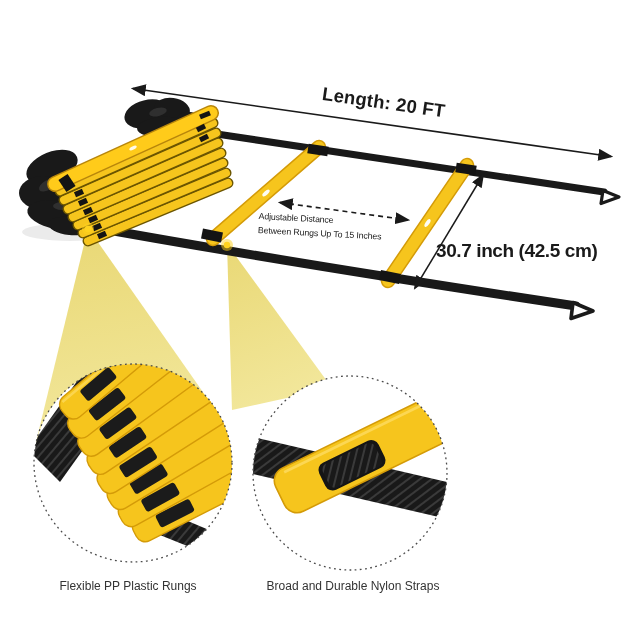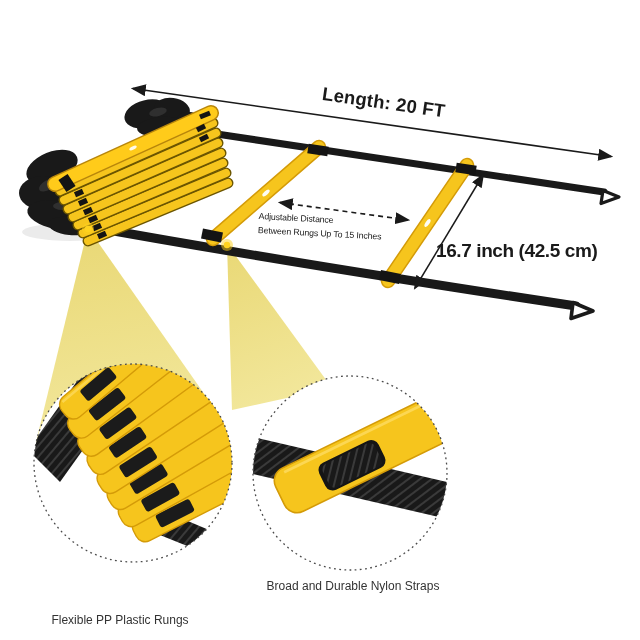--- a/index.html
+++ b/index.html
@@ -14,21 +14,21 @@
   }
   .stage svg{position:absolute;left:0;top:0;}
   .txt{position:absolute;color:var(--ink);white-space:nowrap;}
   .length-label{left:324px;top:83px;font-size:18.5px;font-weight:bold;
     transform:rotate(8.2deg);transform-origin:left top;letter-spacing:.2px;}
   .width-label{left:436px;top:240px;font-size:19px;font-weight:bold;letter-spacing:-.4px;}
   .distance-note{left:259px;top:210px;font-size:8.8px;letter-spacing:-.15px;
     transform:rotate(3deg);transform-origin:left top;color:#222;line-height:13.5px;}
   .distance-note span{display:block;}
   .callout-label{top:579px;font-size:12px;color:var(--label-gray);transform:translateX(-50%);}
-  .callout-label.left{left:120px;margin-top:34px;}
+  .callout-label.left{left:128px;}
   .callout-label.right{left:353px;}
 </style>
 </head>
 <body>
 
 <div class="stage">
 
   <svg width="640" height="640" viewBox="0 0 640 640">
     <defs>
       <marker id="ah" viewBox="0 0 10 8" refX="8.5" refY="4" markerWidth="9.5" markerHeight="7.5" orient="auto-start-reverse">
@@ -226,16 +226,16 @@
     <line x1="133" y1="88.5" x2="611" y2="156.5" fill="none" style="stroke:var(--ink)" stroke-width="1.6" marker-start="url(#ah)" marker-end="url(#ah)"></line>
     <line x1="280" y1="202.5" x2="408" y2="220" style="stroke:var(--ink)" stroke-width="1.6" stroke-dasharray="5 4" marker-start="url(#ah)" marker-end="url(#ah)"></line>
     <line x1="483" y1="175" x2="415" y2="288" style="stroke:var(--ink)" stroke-width="1.5" marker-start="url(#ah)" marker-end="url(#ah)"></line>
   </svg>
 
   <div class="txt length-label">Length: 20 FT</div>
   <div class="txt distance-note">
     <span>Adjustable Distance</span>
     <span>Between Rungs Up To 15 Inches</span>
   </div>
-  <div class="txt width-label">16.7 inch (42.5 cm)</div>
+  <div class="txt width-label">30.7 inch (42.5 cm)</div>
   <div class="txt callout-label left">Flexible PP Plastic Rungs</div>
   <div class="txt callout-label right">Broad and Durable Nylon Straps</div>
 </div>
 
 </body></html>

